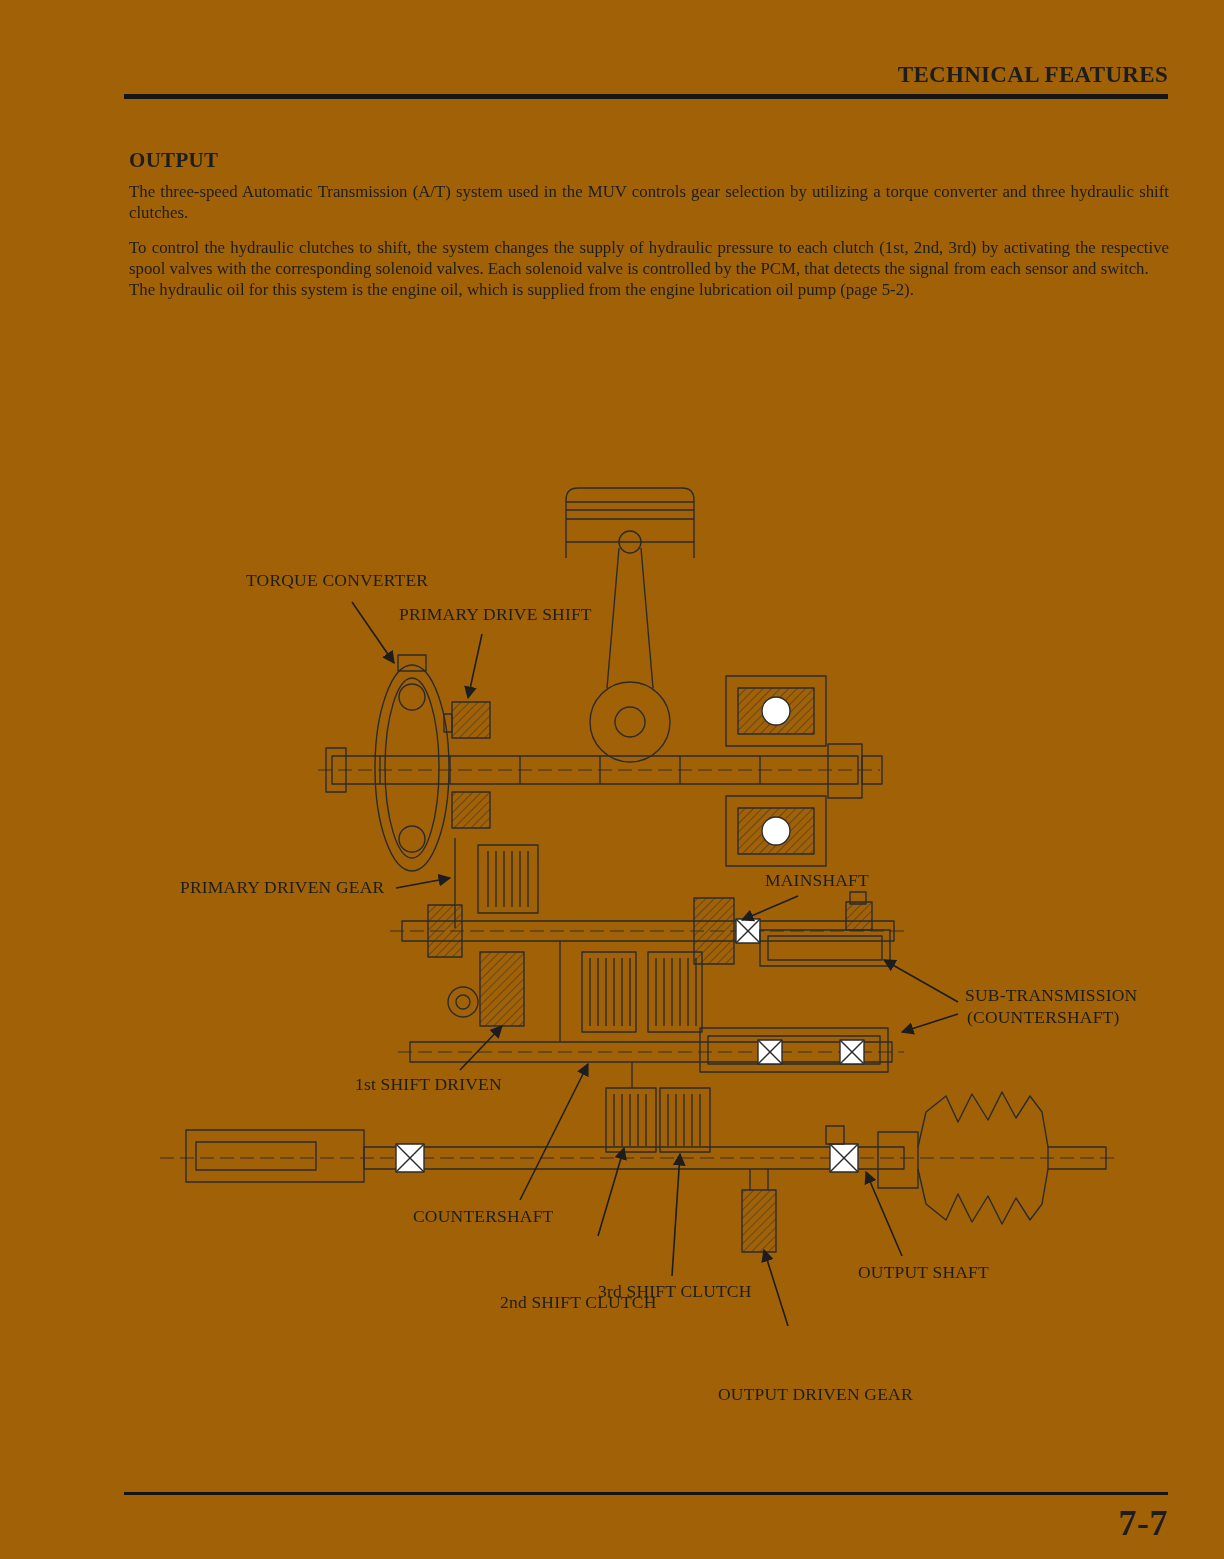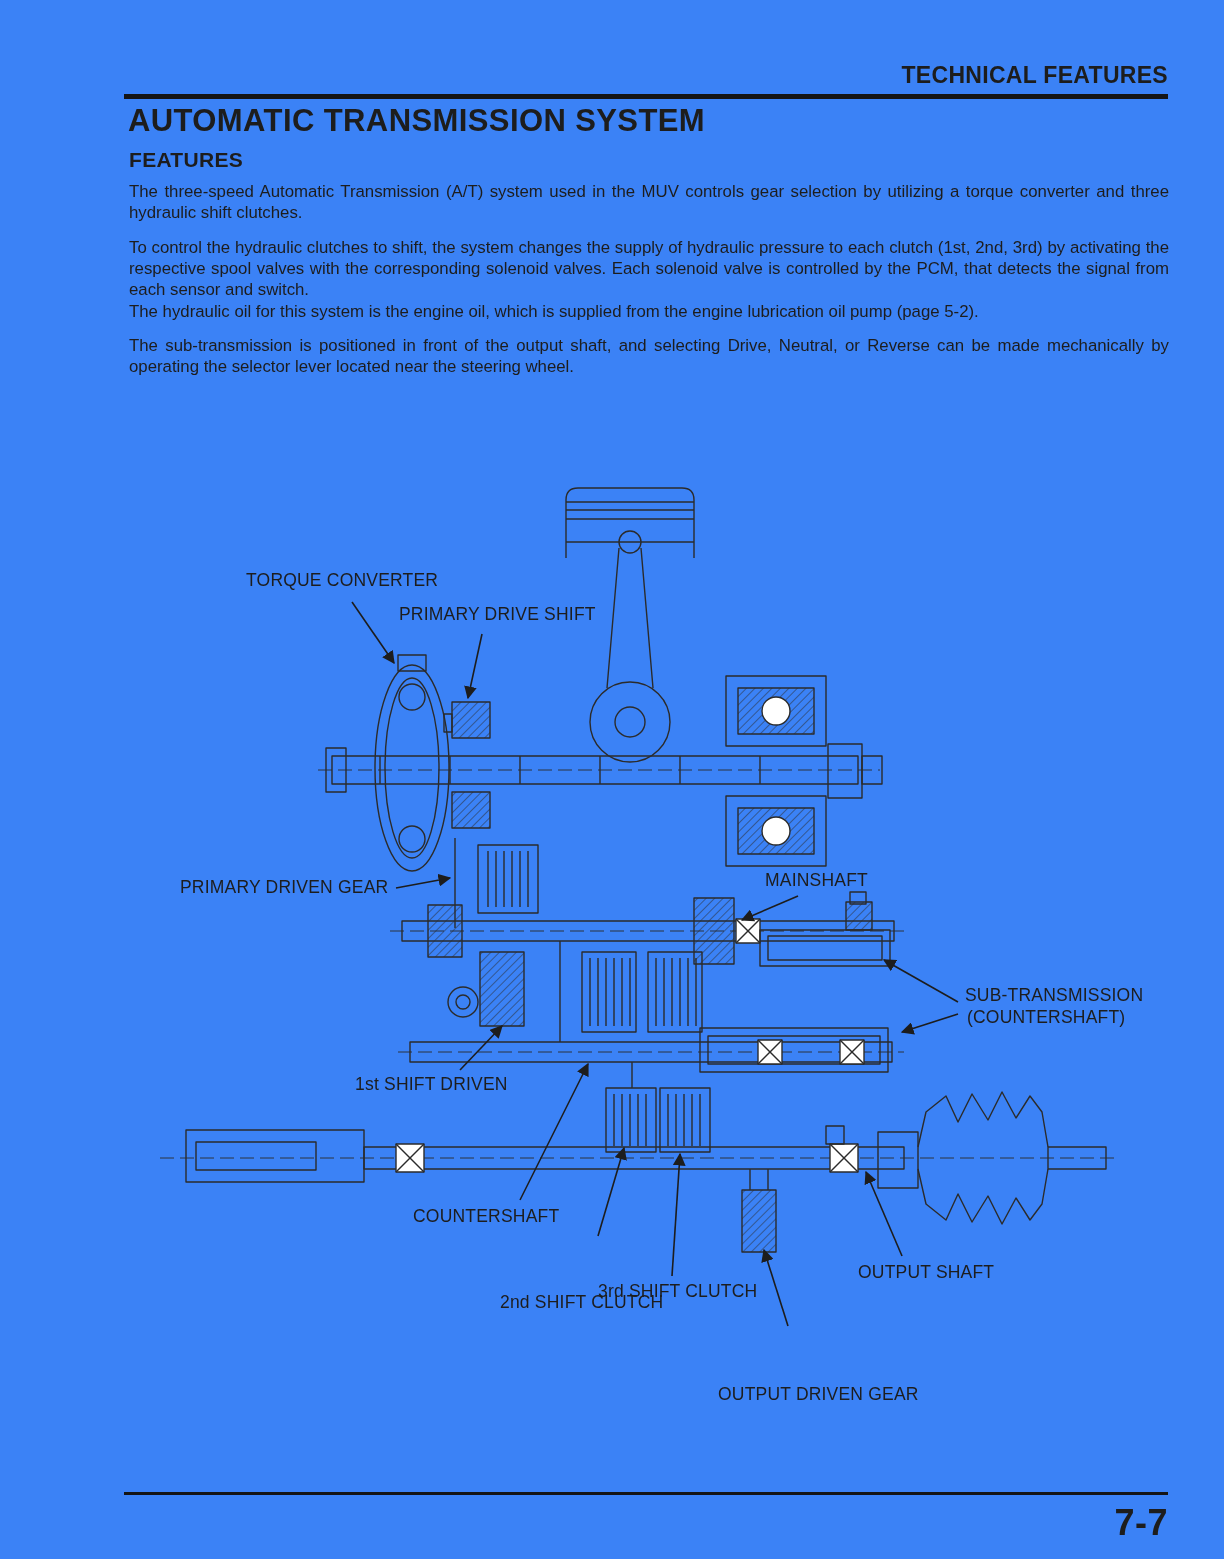--- a/index.html
+++ b/index.html
@@ -1,20 +1,20 @@
 <!DOCTYPE html>
 <html><head>
 <meta charset="utf-8">
 <style>
   html,body{margin:0;padding:0;background:#ffffff;}
   .page{
     position:relative;
     width:1224px;height:1559px;
-    background:#3b82f6;
-    font-family:Liberation Sans, sans-serif;
+    background:#a16207;
+    font-family:Liberation Serif, serif;
     color:#1d1d1d;
     overflow:hidden;
   }
   .hdr-label{
     position:absolute;top:62px;right:56px;
     font-size:23px;font-weight:bold;letter-spacing:0.3px;
   }
   .rule-top{position:absolute;left:124px;top:94px;width:1044px;height:5px;background:#151515;}
   .doc-title{
     position:absolute;left:128px;top:103px;
@@ -42,28 +42,26 @@
   }
 </style>
 </head>
 <body>
 
 <div class="page">
 
   <div class="hdr-label">TECHNICAL FEATURES</div>
   <div class="rule-top"></div>
 
-  <div class="doc-title">AUTOMATIC TRANSMISSION SYSTEM</div>
-  <div class="section-heading">FEATURES</div>
+  <div class="section-heading">OUTPUT</div>
 
   <div class="body-copy">
     <p>The three-speed Automatic Transmission (A/T) system used in the MUV controls gear selection by utilizing a torque converter and three hydraulic shift clutches.</p>
     <p class="tight">To control the hydraulic clutches to shift, the system changes the supply of hydraulic pressure to each clutch (1st, 2nd, 3rd) by activating the respective spool valves with the corresponding solenoid valves. Each solenoid valve is controlled by the PCM, that detects the signal from each sensor and switch.</p>
     <p>The hydraulic oil for this system is the engine oil, which is supplied from the engine lubrication oil pump (page 5-2).</p>
-    <p>The sub-transmission is positioned in front of the output shaft, and selecting Drive, Neutral, or Reverse can be made mechanically by operating the selector lever located near the steering wheel.</p>
   </div>
 
   <svg class="diagram-svg" viewBox="0 0 1224 1559" aria-hidden="true">
     <defs>
       <pattern id="hatch" patternUnits="userSpaceOnUse" width="6" height="6" patternTransform="rotate(45)">
         <line x1="0" y1="0" x2="0" y2="6" stroke="#2b2b2b" stroke-width="1"></line>
       </pattern>
       <marker id="arw" viewBox="0 0 10 10" refX="9" refY="5" markerWidth="8" markerHeight="8" orient="auto-start-reverse">
         <path d="M0,0 L10,5 L0,10 z" fill="#1d1d1d"></path>
       </marker>

